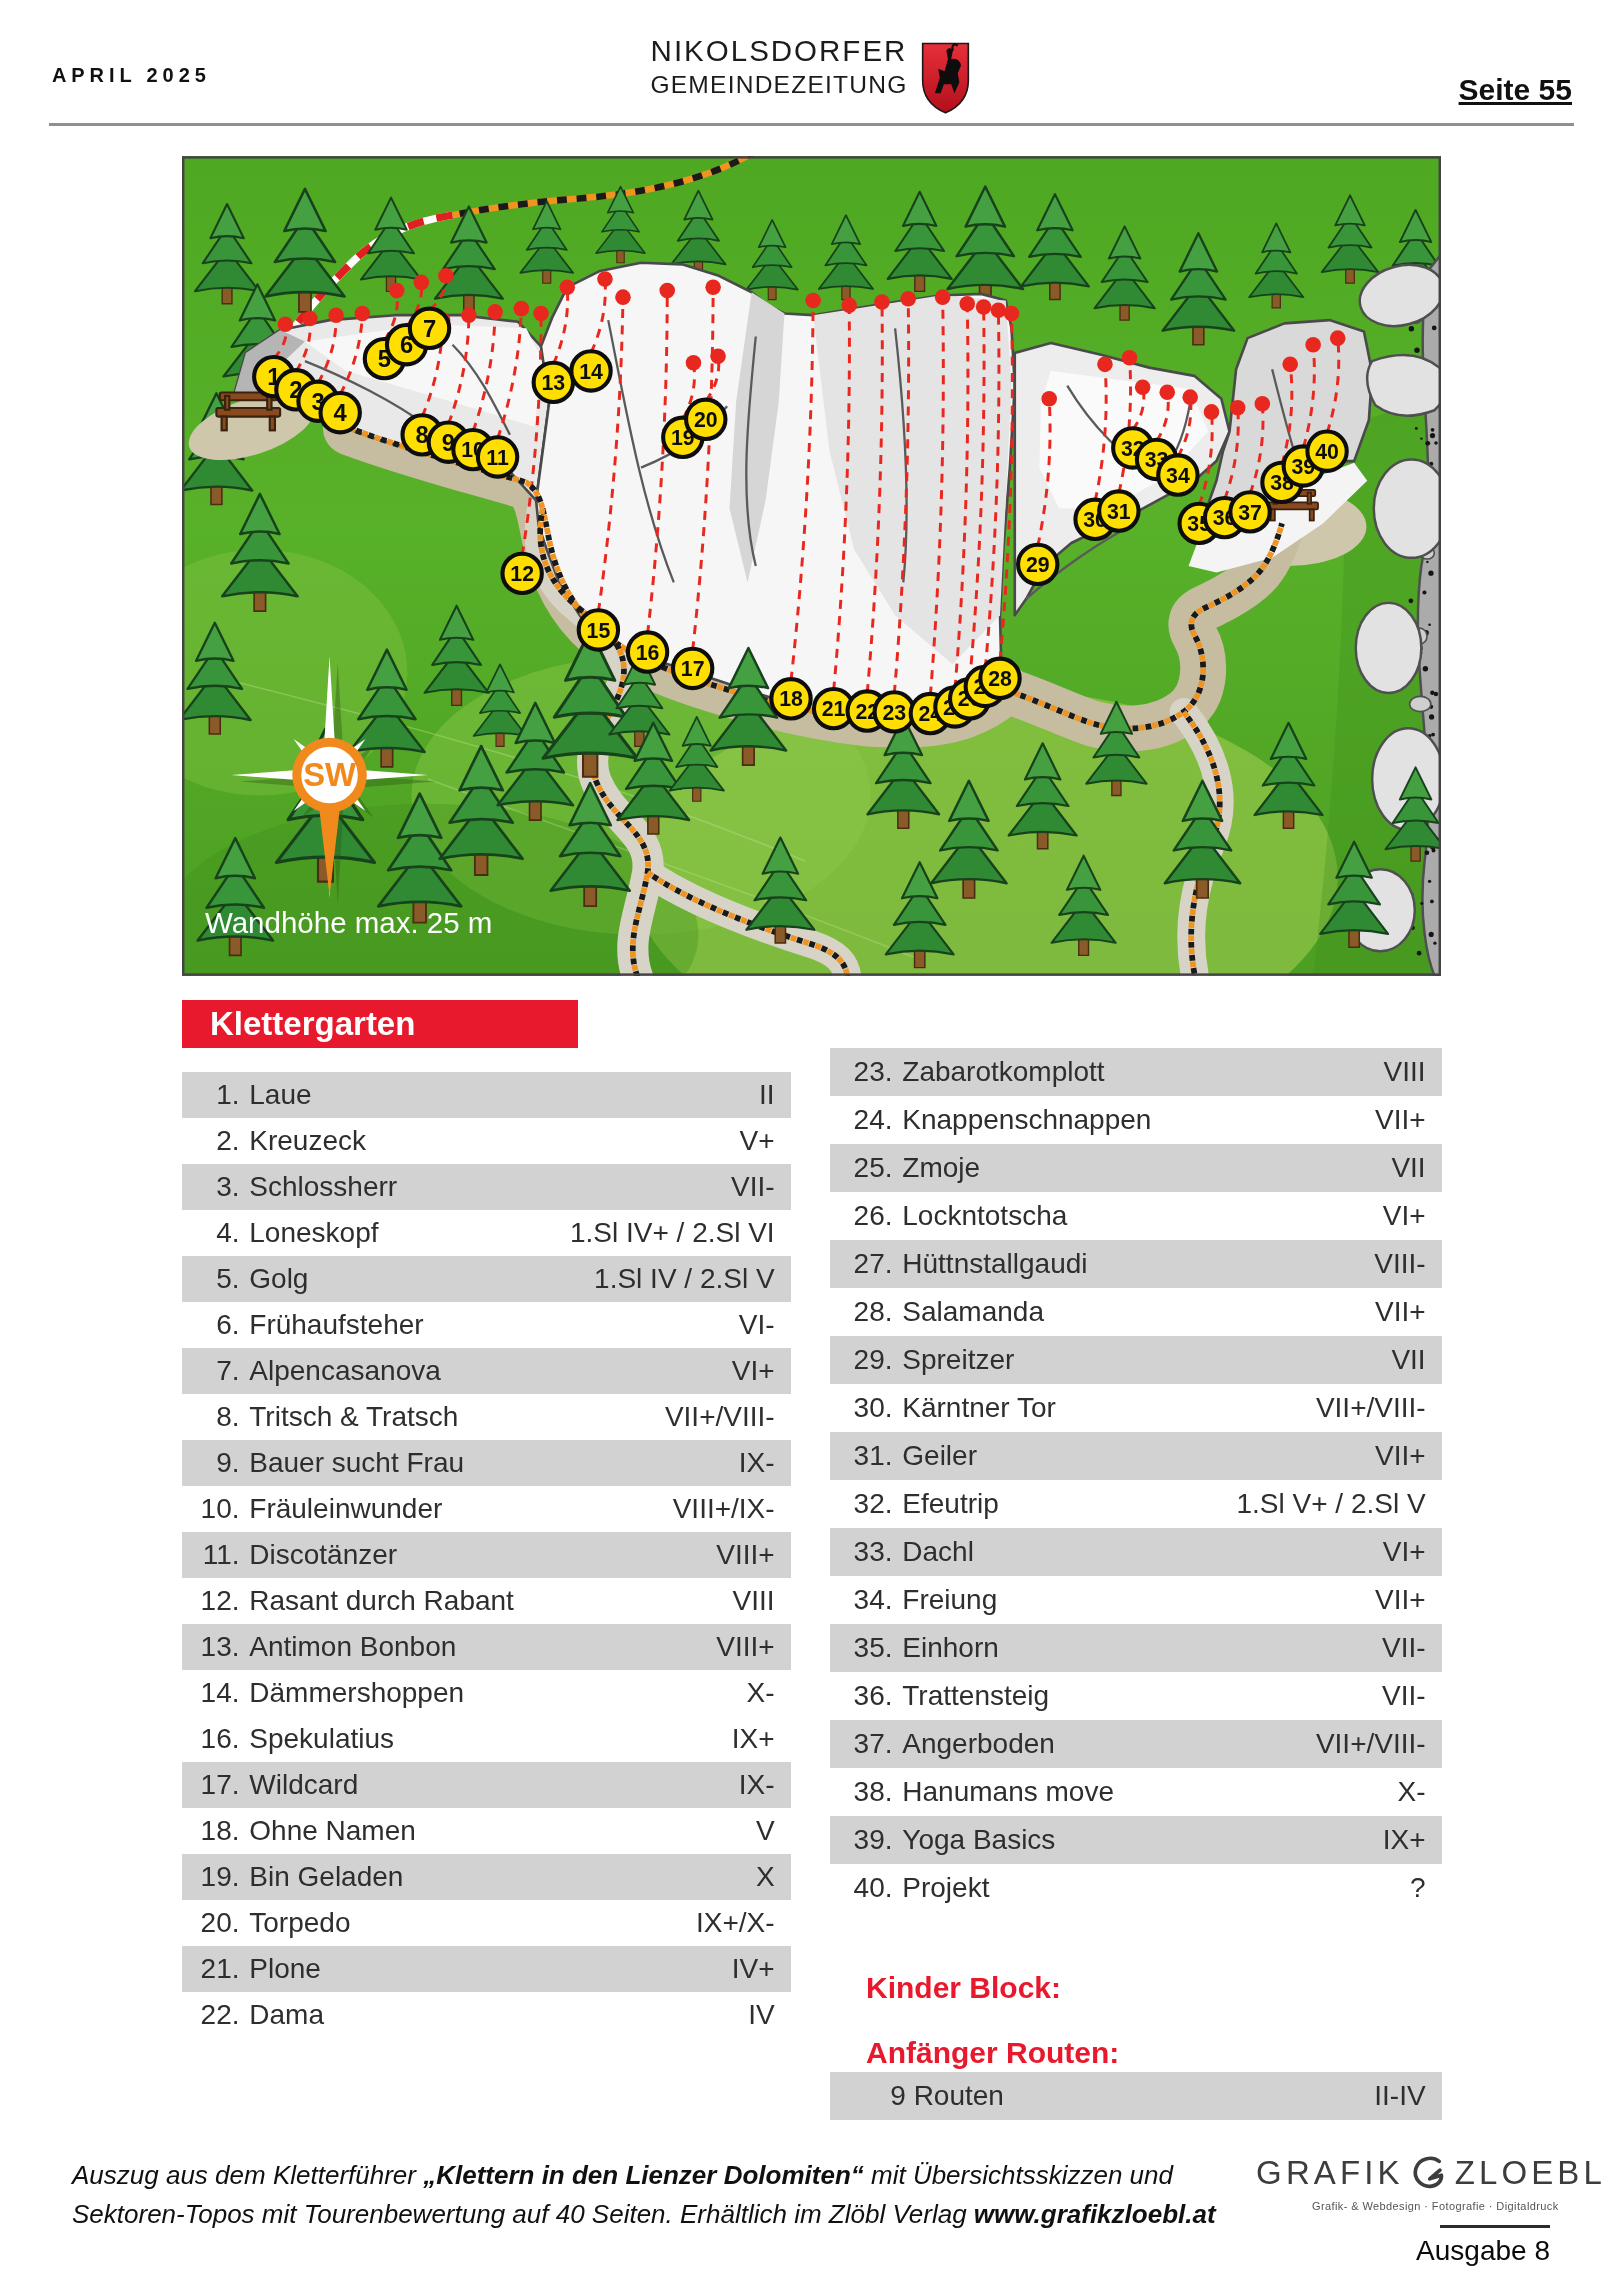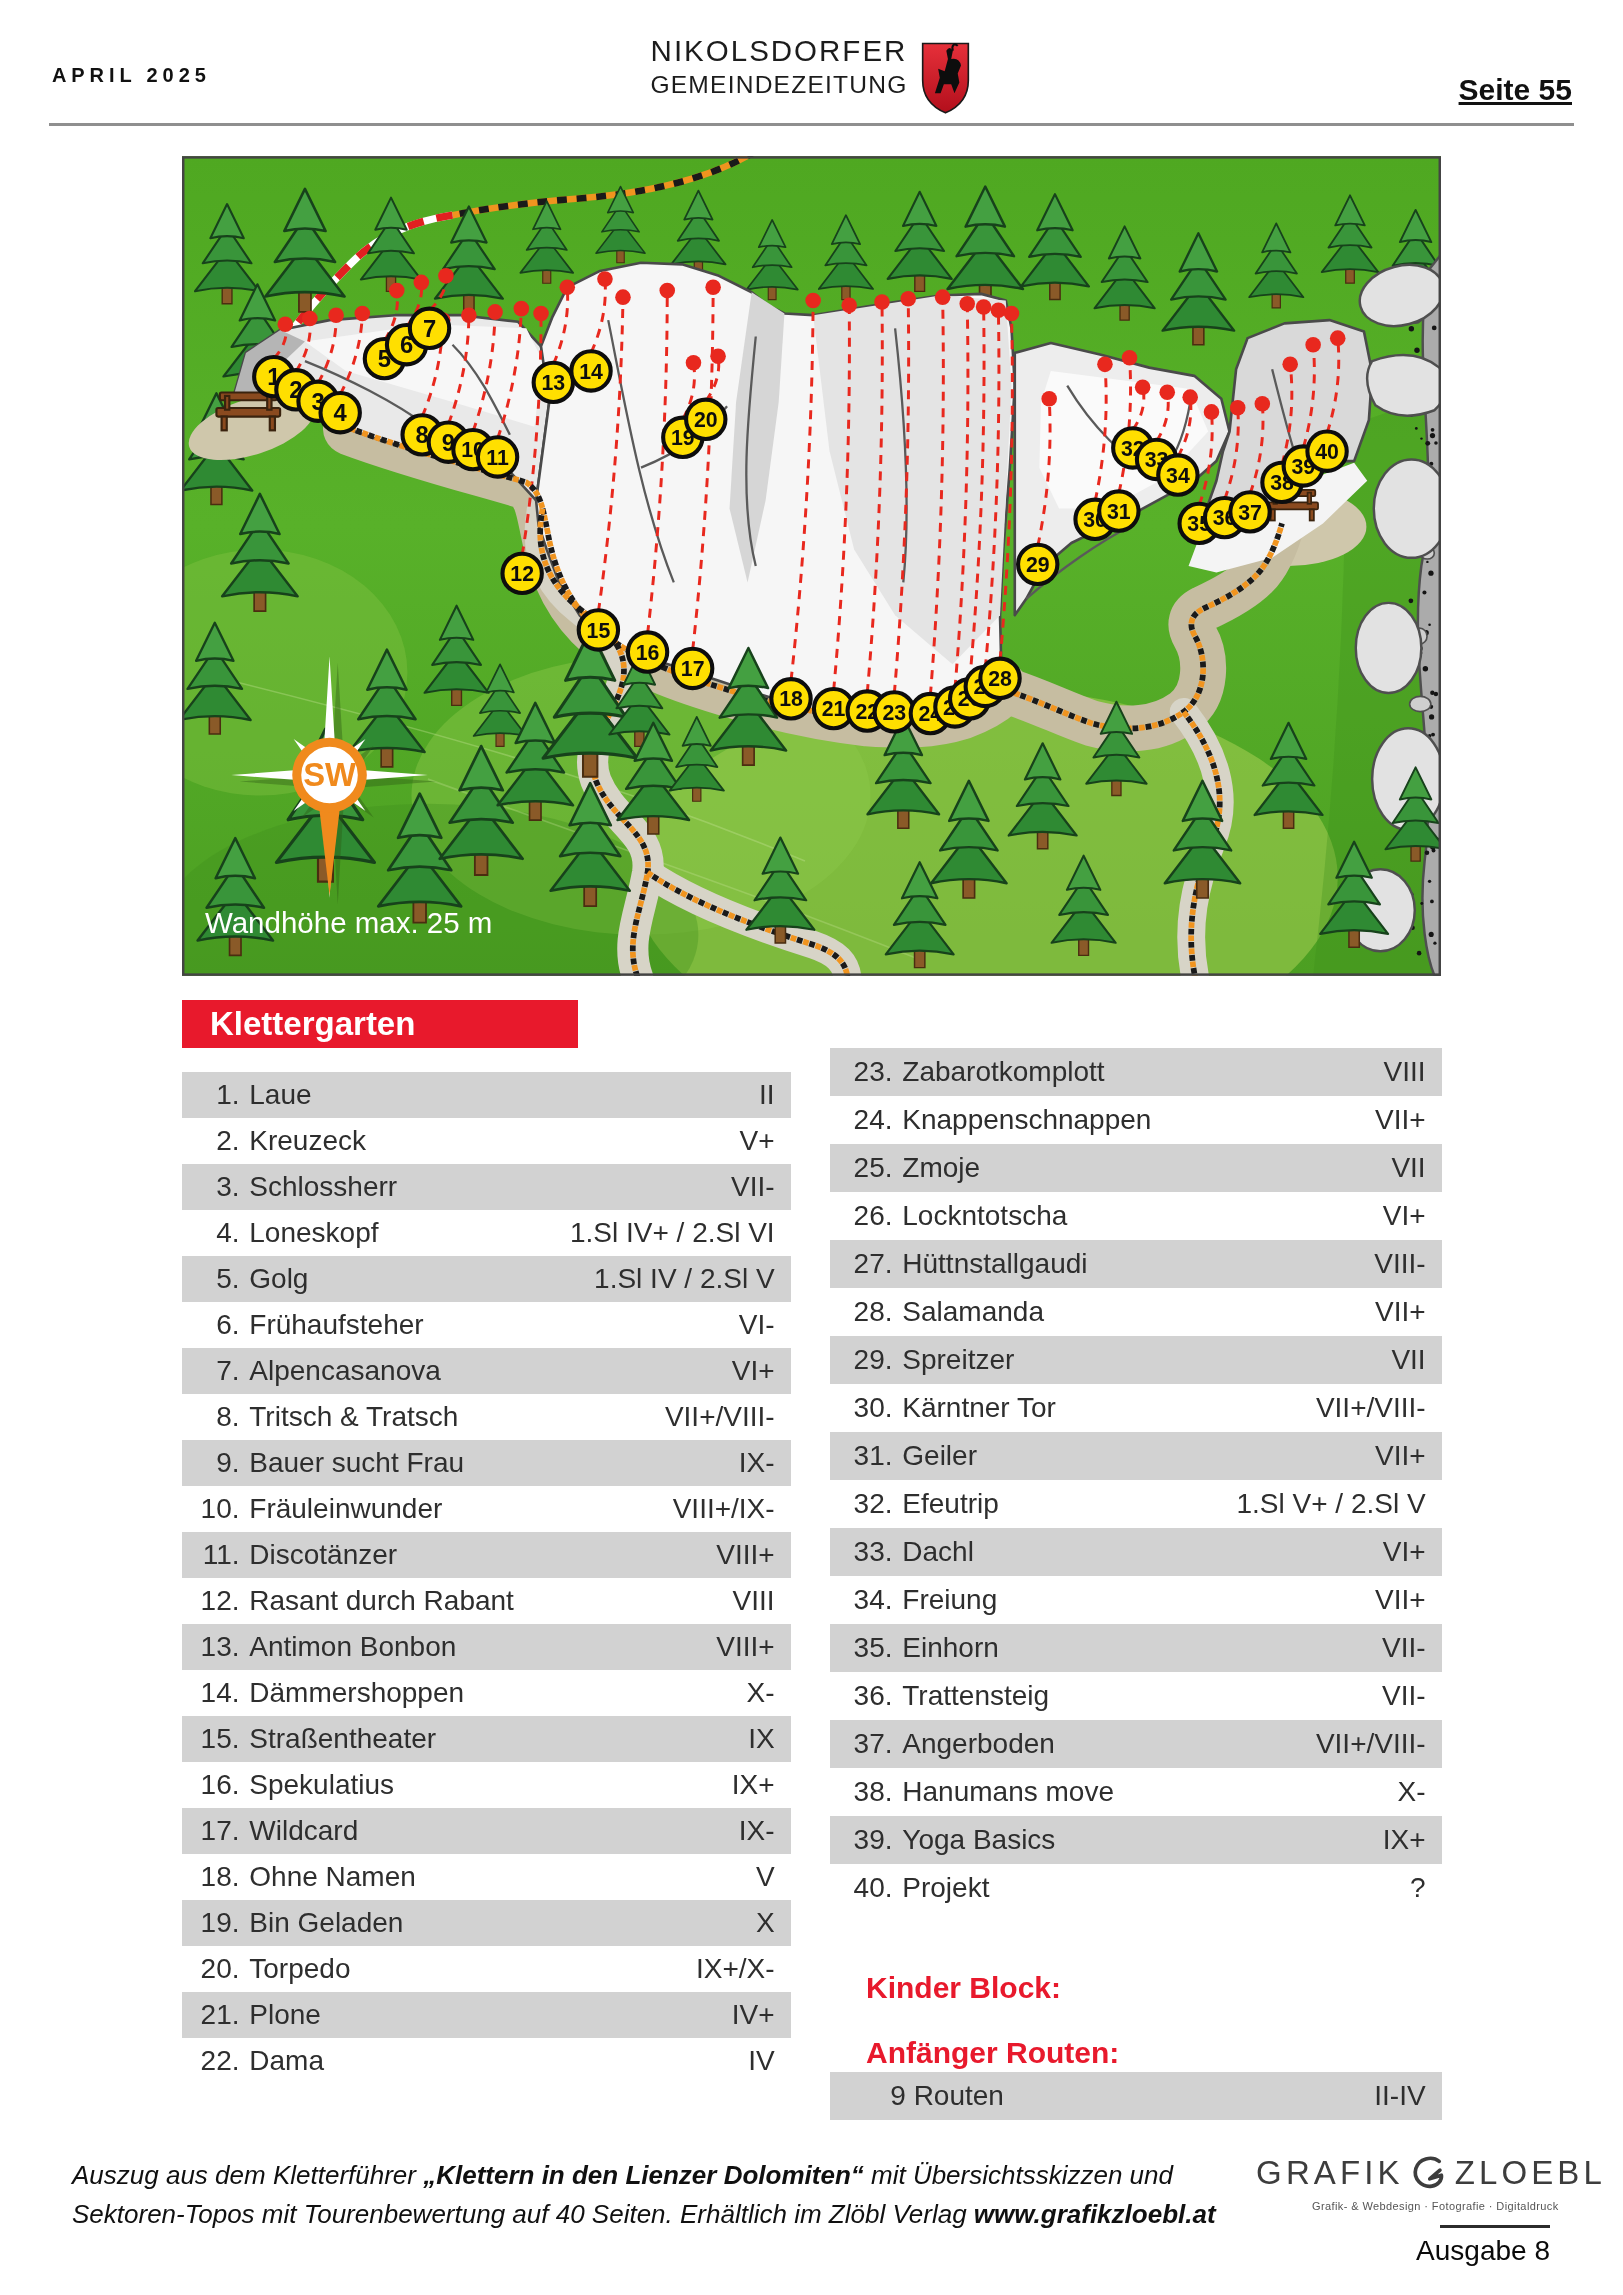--- a/index.html
+++ b/index.html
@@ -576,25 +576,20 @@
       <div class="row odd">
         <span class="num">13.</span>
         <span class="nam">Antimon Bonbon</span>
         <span class="grd">VIII+</span>
       </div>
       <div class="row">
         <span class="num">14.</span>
         <span class="nam">Dämmershoppen</span>
         <span class="grd">X-</span>
       </div>
-      <div class="row odd">
-        <span class="num">15.</span>
-        <span class="nam">Straßentheater</span>
-        <span class="grd">IX</span>
-      </div>
       <div class="row">
         <span class="num">16.</span>
         <span class="nam">Spekulatius</span>
         <span class="grd">IX+</span>
       </div>
       <div class="row odd">
         <span class="num">17.</span>
         <span class="nam">Wildcard</span>
         <span class="grd">IX-</span>
       </div>

